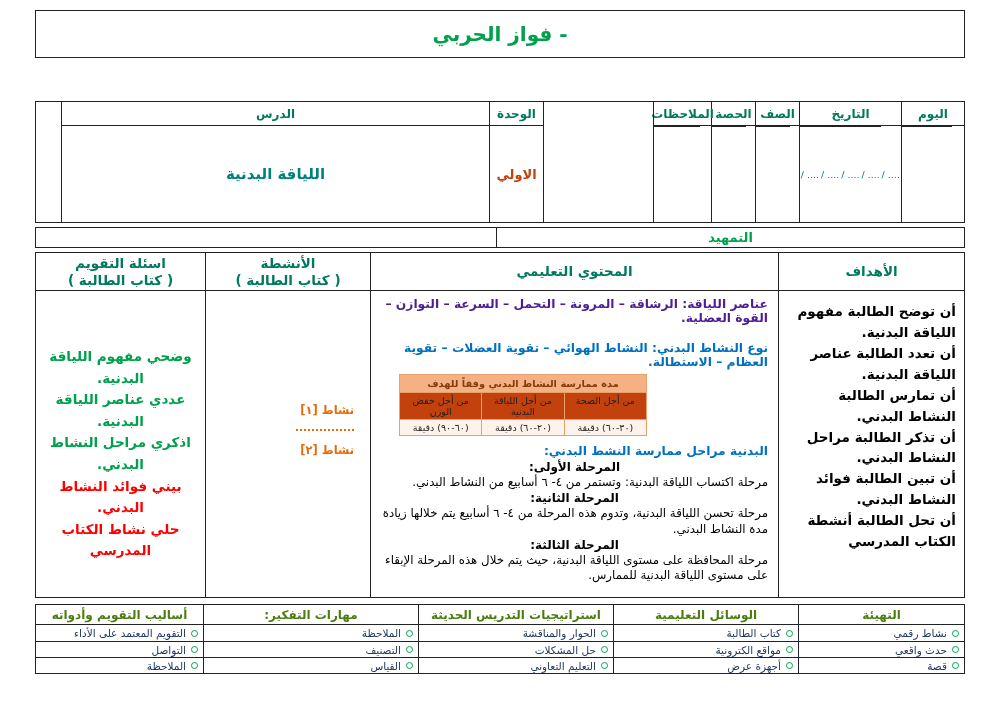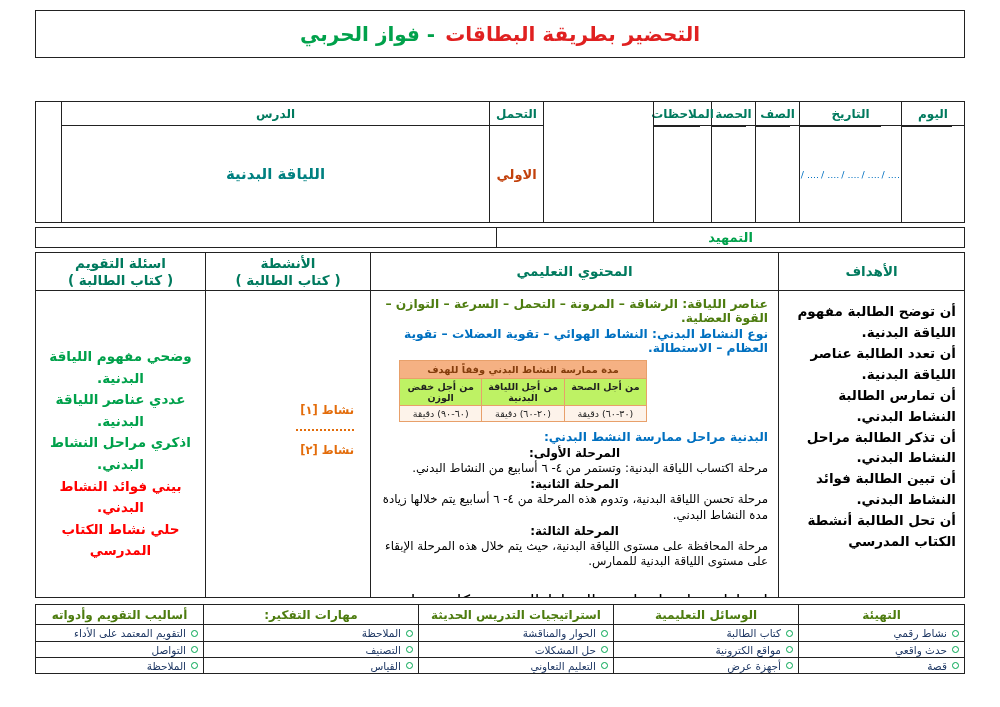--- a/index.html
+++ b/index.html
@@ -46,30 +46,30 @@
   .mt-bcell:not(:first-child) { border-right: 1px solid #222; }
   .w-goals { width: 185px; }
   .w-content { flex: 1; }
   .w-activities { width: 165px; }
   .w-eval { width: 170px; }
 
   .goals-cell { padding: 10px 8px; font-weight: bold; font-size: 13.5px;
                 line-height: 1.55; white-space: pre-line; text-align: right; color: #000; }
 
   .content-cell { padding: 6px 10px; }
-  .line-red  { color: #4d7c0f; font-weight: bold; font-size: 12.3px; margin-bottom: 2px; }
+  .line-red  { color: #4c1d95; font-weight: bold; font-size: 12.3px; margin-bottom: 16px; }
   .line-blue { color: #0070c0; font-weight: bold; font-size: 12.3px; margin-bottom: 2px; }
   .mini { width: 248px; margin: 5px auto 5px 18px; border: 1px solid #e8a06a; font-size: 9.5px; }
   .mini-title { background: #f5b183; color: #843c0c; font-weight: bold; text-align: center;
                 padding: 3px 2px; border-bottom: 1px solid #e8a06a; font-size: 9.8px; }
   .mini-row { display: flex; }
   .mini-row.values { border-top: 1px solid #e8a06a; }
   .mini-cell { flex: 1; text-align: center; padding: 2px 1px; color: #1f1f1f; }
   .mini-cell:not(:first-child) { border-right: 1px solid #e8a06a; }
-  .mini-row.heads .mini-cell { background: #bef264; font-weight: bold; }
+  .mini-row.heads .mini-cell { background: #c2410c; font-weight: normal; }
   .mini-row.values .mini-cell { background: #fdf3ea; }
   .stages-title { margin-top: 8px; text-align: right; }
   .stage-label { font-weight: bold; font-size: 12px; margin: 1px 0; color: #000; text-align: center; }
   .stage-text { font-size: 11.8px; margin: 0 0 1px; color: #000; line-height: 1.3; }
   .guidance { margin-top: 20px; font-size: 17px; }
 
   .activities-cell { padding: 112px 16px 0 8px; color: #e36c0a; font-weight: bold; font-size: 11.5px; }
   .dots { border-bottom: 2px dotted #e36c0a; width: 58px; margin: 12px 0; }
 
   .eval-cell { padding: 55px 6px 0; text-align: center; font-weight: bold;
@@ -89,21 +89,20 @@
   .bt-item + .bt-item { border-top: 1px solid #222; }
   .bullet { width: 7px; height: 7px; border: 1.4px solid #00a550; border-radius: 50%;
             margin-left: 5px; flex: none; background: #fff; }
 </style>
 </head>
 <body>
 
 <div class="page">
 
   <div class="title-box">
-    <span class="t-main">التحضير بطريقة البطاقات</span>
     <span class="t-author">-  فواز الحربي</span>
   </div>
 
   <div class="info-table">
     <div class="icol" style="width:62px">
       <div class="icol-header">اليوم</div>
       <div class="irows">
         <div class="irow"></div>
         <div class="irow"></div>
         <div class="irow"></div>
@@ -146,21 +145,21 @@
       <div class="irows">
         <div class="irow"></div>
         <div class="irow"></div>
         <div class="irow"></div>
         <div class="irow"></div>
         <div class="irow"></div>
       </div>
     </div>
     <div class="icol" style="width:110px"></div>
     <div class="icol" style="width:54px">
-      <div class="icol-header">التحمل</div>
+      <div class="icol-header">الوحدة</div>
       <div class="icol-fill">
         <span class="unit-value">الاولي</span>
       </div>
     </div>
     <div class="icol" style="flex:1">
       <div class="icol-header">الدرس</div>
       <div class="icol-fill">
         <span class="lesson-value">اللياقة البدنية</span>
       </div>
     </div>

